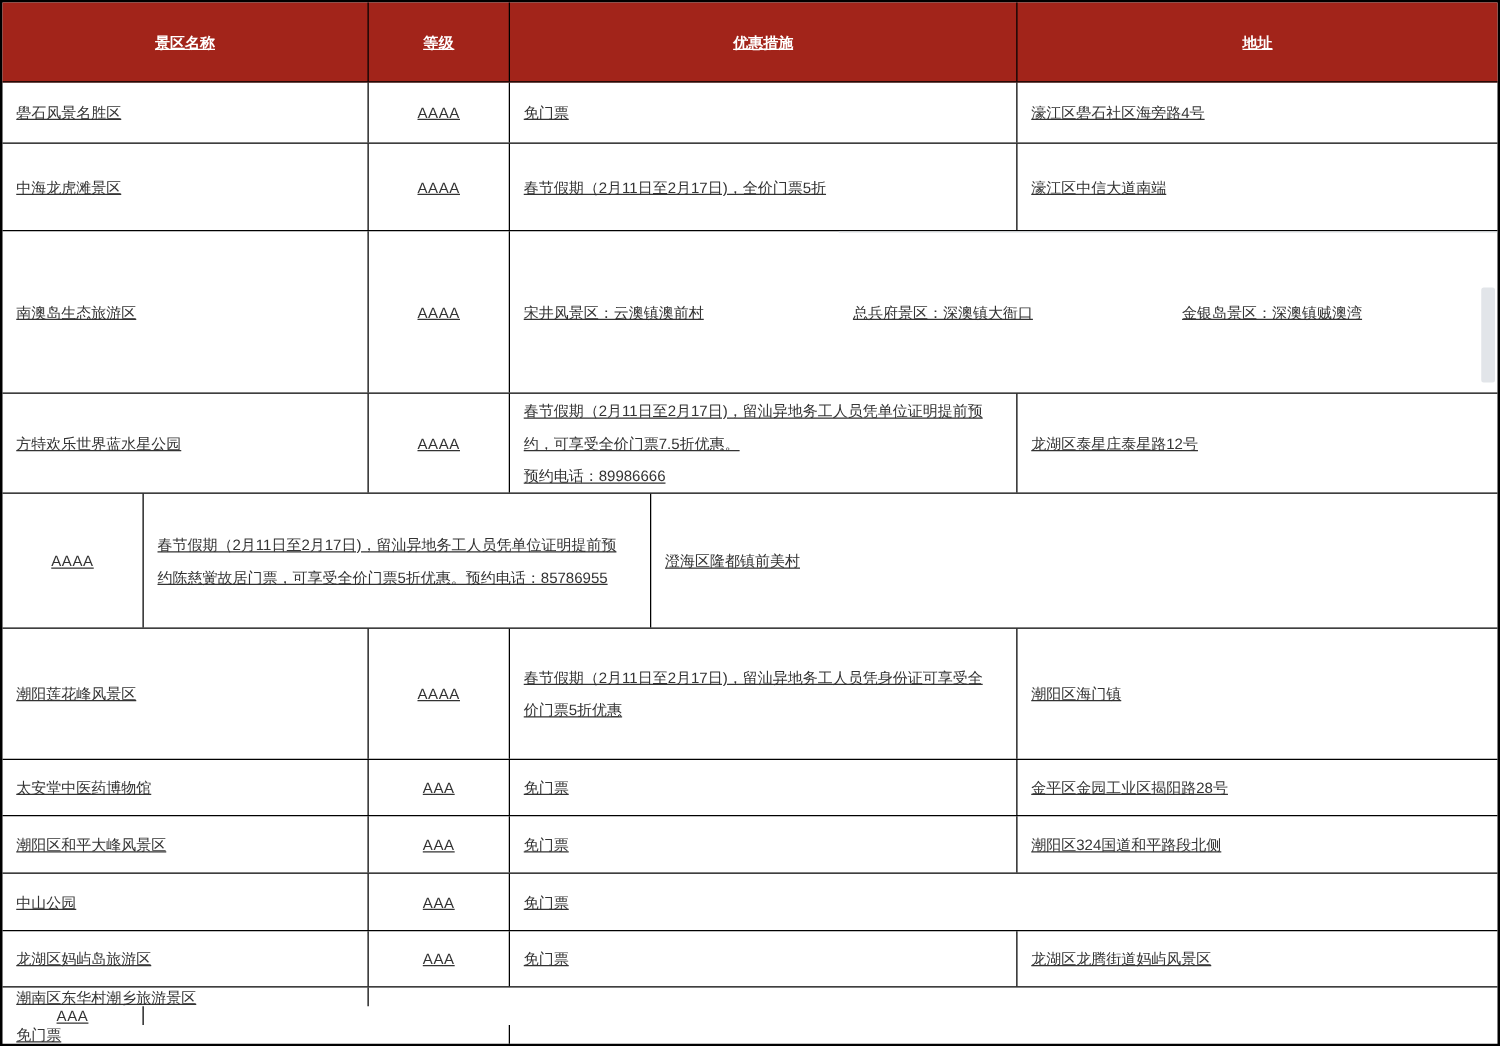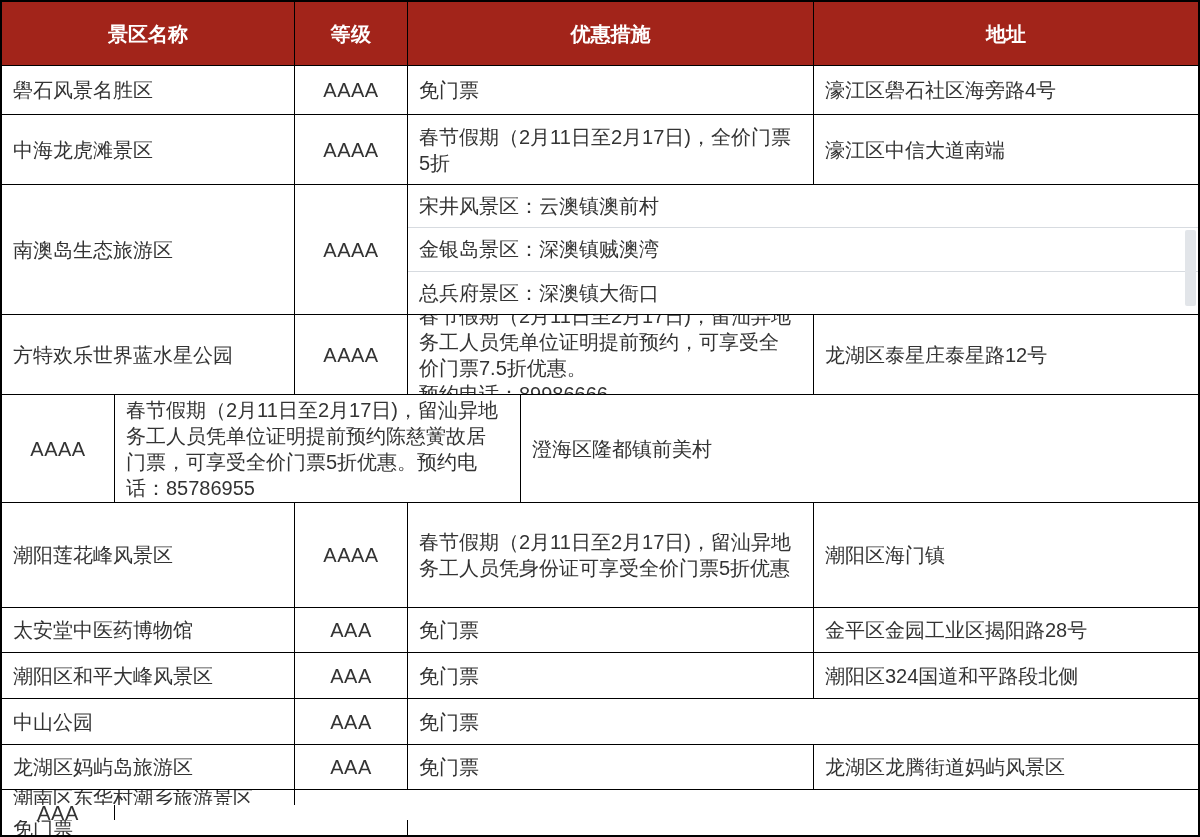--- a/index.html
+++ b/index.html
@@ -19,40 +19,41 @@
     display:flex;flex-direction:row;
     box-sizing:border-box;
     border-bottom:1px solid #000000;
     flex:0 0 auto;
   }
   .tr:last-child{border-bottom:none;flex-direction:column;}
   .td{
     box-sizing:border-box;
     border-right:1px solid #000000;
     display:flex;align-items:center;
-    font-size:20px;line-height:26px;
+    font-size:12px;line-height:26px;
     overflow:hidden;
+    text-decoration:underline;
   }
   .td:last-child{border-right:none;}
   .c-name{width:293px;padding-left:11px;padding-right:8px;text-align:center;}
   .c-level{width:113px;justify-content:center;text-align:center;letter-spacing:.5px;}
   .c-benefit{width:406px;padding-left:11px;padding-right:19px;white-space:pre-line;}
   .c-addr{flex:1;padding-left:11px;padding-right:13px;position:relative;}
   .header{
     background:#A2241A;color:#ffffff;
     font-weight:bold;font-size:17px;
   }
   .header .td{justify-content:center;text-align:center;padding:0;color:#ffffff;}
   
   .h64{height:64px;} .h49{height:49px;} .h70{height:70px;} .h130{height:130px;}
   .h80{height:80px;} .h108{height:108px;} .h105{height:105px;}
   .h45{height:45px;} .h46{height:46px;}
   
   .addr-stack{
-    flex-direction:column;align-items:stretch;
+    flex-direction:row;align-items:stretch;
     padding:0;display:flex;
   }
   .addr-sub{
     flex:1;display:flex;align-items:center;
     padding-left:11px;box-sizing:border-box;
     border-top:1px solid #D7DBE0;
   }
   .addr-sub:first-child{border-top:none;}
   .addr-scrollbar{
     position:absolute;right:2px;top:45px;bottom:8px;width:11px;
@@ -83,22 +84,22 @@
     <div class="td c-level">AAAA</div>
     <div class="td c-benefit">春节假期（2月11日至2月17日)，全价门票5折</div>
     <div class="td c-addr">濠江区中信大道南端</div>
   </div>
 
   <div class="tr h130">
     <div class="td c-name">南澳岛生态旅游区</div>
     <div class="td c-level">AAAA</div>
     <div class="td c-addr addr-stack">
       <div class="addr-sub">宋井风景区：云澳镇澳前村</div>
+      <div class="addr-sub">总兵府景区：深澳镇大衙口</div>
       <div class="addr-sub">金银岛景区：深澳镇贼澳湾</div>
-      <div class="addr-sub">总兵府景区：深澳镇大衙口</div>
       <div class="addr-scrollbar"></div>
     </div>
   </div>
 
   <div class="tr h80">
     <div class="td c-name">方特欢乐世界蓝水星公园</div>
     <div class="td c-level">AAAA</div>
     <div class="td c-benefit">春节假期（2月11日至2月17日)，留汕异地务工人员凭单位证明提前预约，可享受全价门票7.5折优惠。
 预约电话：89986666</div>
     <div class="td c-addr">龙湖区泰星庄泰星路12号</div>

